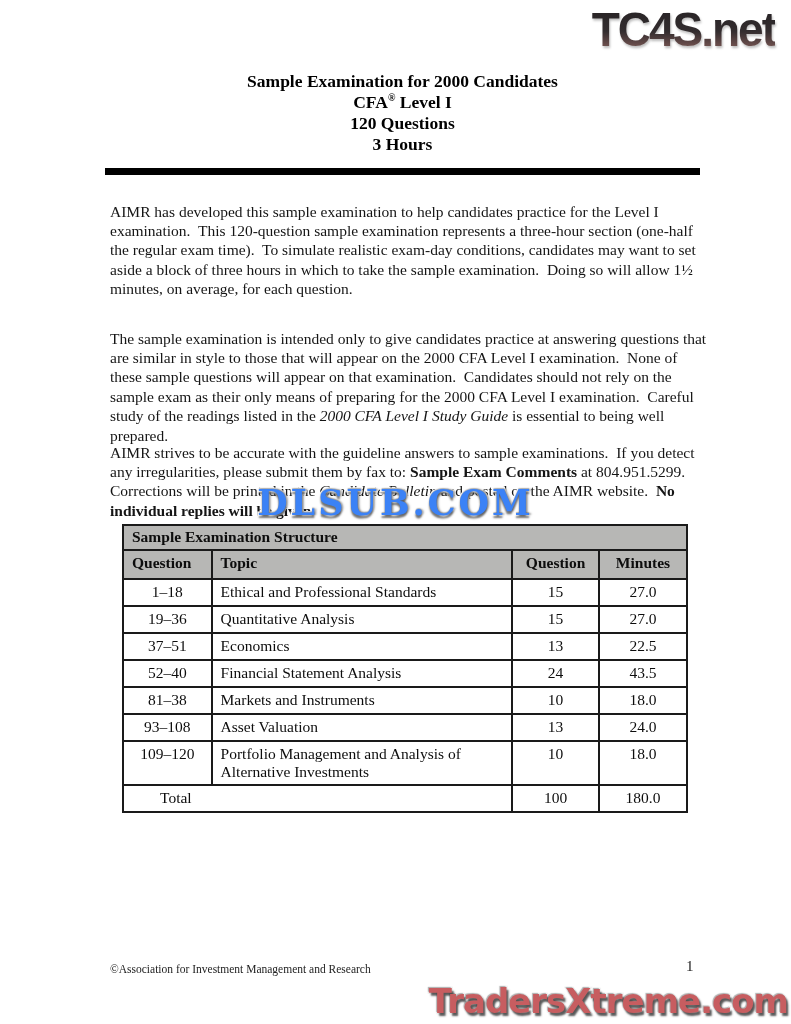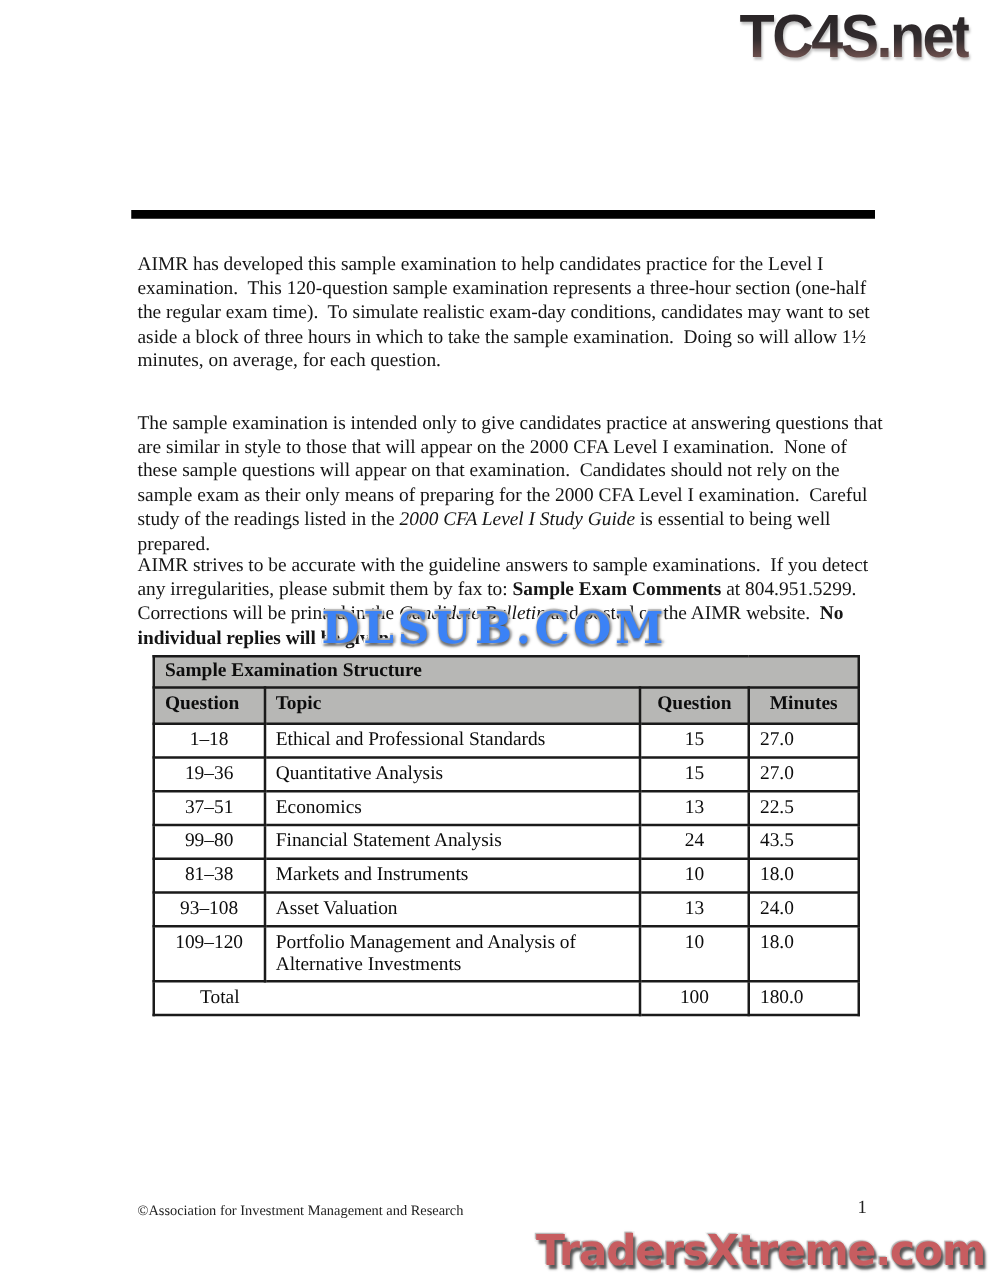--- a/index.html
+++ b/index.html
@@ -47,21 +47,21 @@
     position:absolute;top:524px;left:122px;width:566px;
     border-collapse:collapse;font-size:15.5px;color:#0d0d0d;
     border:2px solid #121212;
   }
   table.exam td,table.exam th{border:2px solid #1a1a1a;padding:3px 8px;vertical-align:top;}
   table.exam .hdr{background:#b7b7b5;font-weight:bold;text-align:left;}
   table.exam .caption-row th{background:#b7b7b5;font-weight:bold;text-align:left;padding:2px 8px;}
   table.exam td.qcol{width:72px;text-align:center;}
   table.exam td.tcol{width:308px;text-align:left;}
   table.exam td.pcol{width:70px;text-align:center;}
-  table.exam td.mcol{width:72px;text-align:left;}
+  table.exam td.mcol{width:72px;text-align:center;}
   table.exam th.pcol,table.exam th.mcol{text-align:center;}
   table.exam tr{height:27px;}
   table.exam tr.caption-row{height:25px;}
   table.exam tr.head-row{height:29px;}
   table.exam td.total-cell{padding-left:36px;}
   
   .footer-copy{position:absolute;left:110px;top:963px;font-size:11.5px;color:#222;}
   .page-num{position:absolute;left:686px;top:958px;font-size:15px;color:#222;}
   
   .traders{
@@ -73,20 +73,26 @@
     white-space:nowrap;z-index:6;
   }
 </style>
 </head>
 <body>
 
 <div class="page">
 
   <div class="tc4s">TC4S.net</div>
 
+  <div class="title">
+    <div>Sample Examination for 2000 Candidates</div>
+    <div><span>CFA</span><sup>®</sup><span> Level I</span></div>
+    <div>120 Questions</div>
+    <div>3 Hours</div>
+  </div>
 
   <div class="rule"></div>
 
   <p class="para p1">AIMR has developed this sample examination to help candidates practice for the Level I examination.  This 120-question sample examination represents a three-hour section (one-half the regular exam time).  To simulate realistic exam-day conditions, candidates may want to set aside a block of three hours in which to take the sample examination.  Doing so will allow 1½ minutes, on average, for each question.</p>
 
   <p class="para p2"><span>The sample examination is intended only to give candidates practice at answering questions that are similar in style to those that will appear on the 2000 CFA Level I examination.  None of these sample questions will appear on that examination.  Candidates should not rely on the sample exam as their only means of preparing for the 2000 CFA Level I examination.  Careful study of the readings listed in the </span><span class="italic">2000 CFA Level I Study Guide</span><span> is essential to being well prepared.</span></p>
 
   <p class="para p3"><span>AIMR strives to be accurate with the guideline answers to sample examinations.  If you detect any irregularities, please submit them by fax to: </span><span class="bold">Sample Exam Comments</span><span> at 804.951.5299.  Corrections will be printed in the </span><span class="italic">Candidate Bulletin</span><span> and posted on the AIMR website.  </span><span class="bold">No individual replies will be given.</span></p>
 
   <div class="dlsub">DLSUB.COM</div>
@@ -114,21 +120,21 @@
       <td class="pcol">15</td>
       <td class="mcol">27.0</td>
     </tr>
     <tr>
       <td class="qcol">37–51</td>
       <td class="tcol">Economics</td>
       <td class="pcol">13</td>
       <td class="mcol">22.5</td>
     </tr>
     <tr>
-      <td class="qcol">99–80</td>
+      <td class="qcol">52–40</td>
       <td class="tcol">Financial Statement Analysis</td>
       <td class="pcol">24</td>
       <td class="mcol">43.5</td>
     </tr>
     <tr>
       <td class="qcol">81–38</td>
       <td class="tcol">Markets and Instruments</td>
       <td class="pcol">10</td>
       <td class="mcol">18.0</td>
     </tr>

